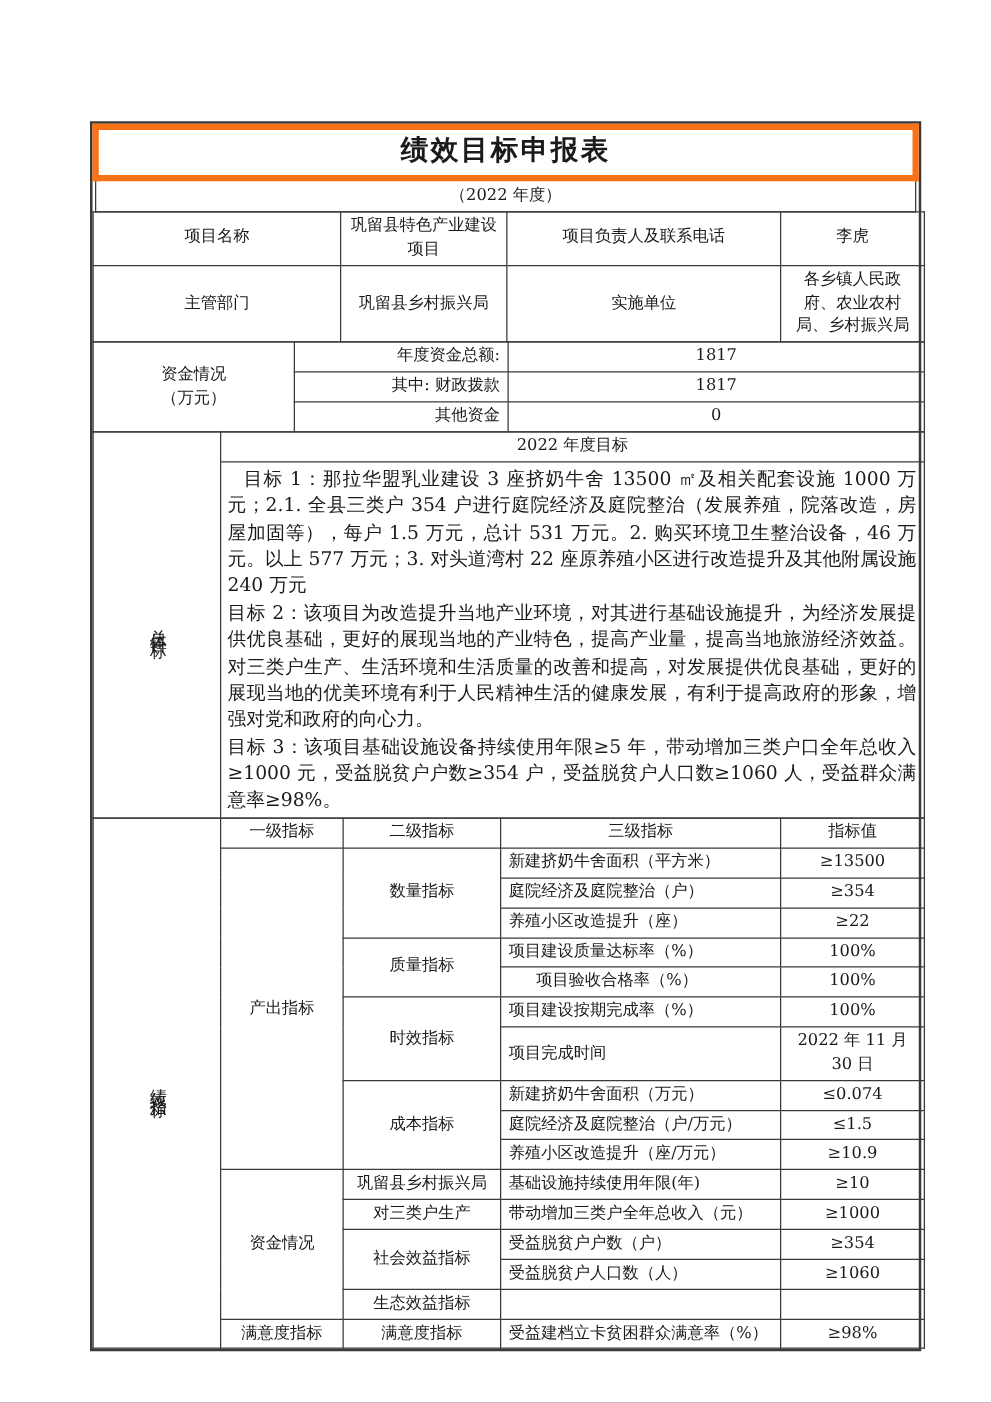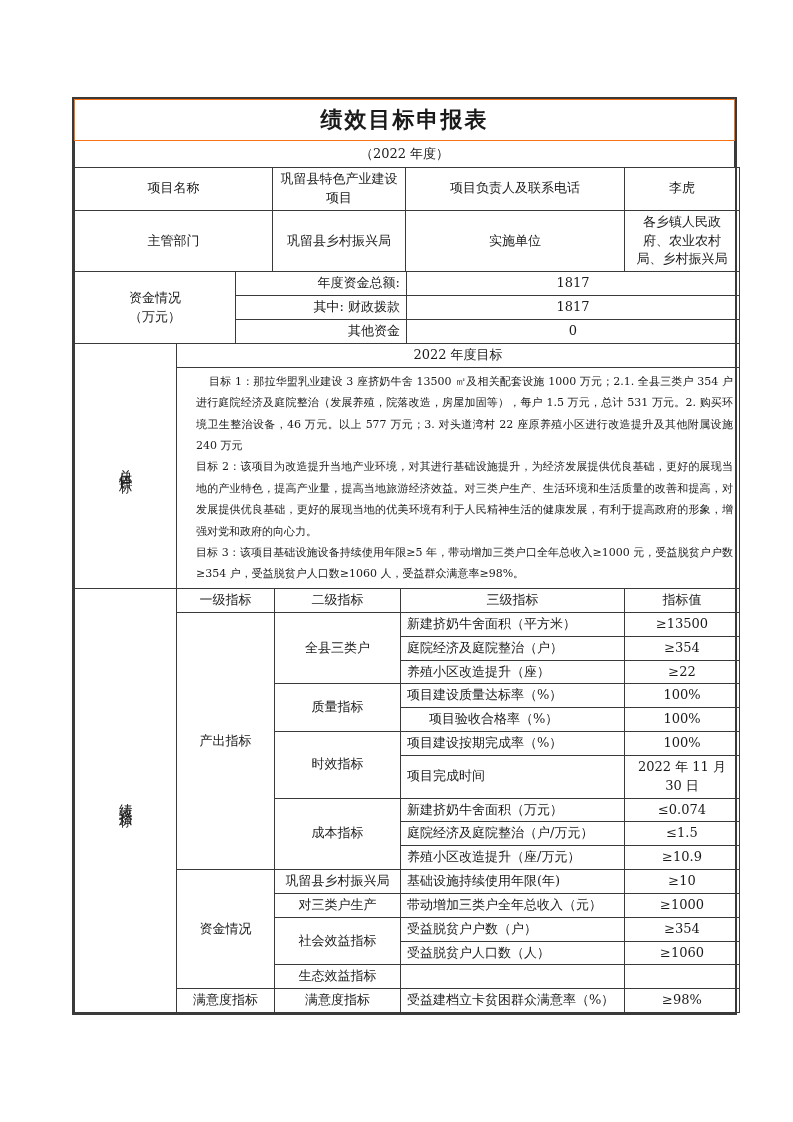--- a/index.html
+++ b/index.html
@@ -15,31 +15,31 @@
   table{border-collapse:collapse;table-layout:fixed;width:100%;}
   table + table{margin-top:-1px;}
   td{
     border:1px solid #3a3a3a;font-size:13px;line-height:1.45;
     padding:2px 6px;vertical-align:middle;box-sizing:border-box;
     overflow:hidden;
   }
   .c{text-align:center;}
   .l{text-align:left;}
   .r{text-align:right;}
-  .title-row td{border:1px solid #f97316;}
+  .title-row td{border:5px solid #f97316;font-family:Liberation Mono, monospace;}
   .doc-title{font-size:22px;font-weight:bold;text-align:center;letter-spacing:2px;height:41px;}
   .year-row{font-size:13px;text-align:center;height:27px;}
   .vtext{
     writing-mode:vertical-lr;text-orientation:upright;
     letter-spacing:4px;text-align:center;margin:0 auto;
     font-size:13.5px;
   }
   .goal-text{
-    font-size:11px;line-height:21.4px;text-align:justify;
-    padding:3px 6px 3px 19px;vertical-align:top;height:214px;
+    font-size:15px;line-height:21.4px;text-align:justify;
+    padding:3px 6px 3px 5px;vertical-align:top;height:214px;
   }
   .goal-text p{margin:0;}
   .goal-text p.indent{text-indent:13px;}
   .h24 td{height:24px;}
 </style>
 </head>
 <body>
 
 <div class="page">
   <div class="form">
@@ -143,21 +143,21 @@
             <div class="vtext">绩效指标</div>
           </td>
           <td class="c">一级指标</td>
           <td class="c">二级指标</td>
           <td class="c">三级指标</td>
           <td class="c">指标值</td>
         </tr>
 
       <tr>
             <td class="c" rowspan="10" style="height: 23px;">产出指标</td>
-            <td class="c" rowspan="3" style="height: 23px;">全县三类户</td>
+            <td class="c" rowspan="3" style="height: 23px;">数量指标</td>
             <td class="l" style="height: 23px;">新建挤奶牛舍面积（平方米）</td>
             <td class="c" style="height: 23px;">≥13500</td>
           </tr>
           <tr>
             <td class="l" style="height: 23px;">庭院经济及庭院整治（户）</td>
             <td class="c" style="height: 23px;">≥354</td>
           </tr>
           <tr>
             <td class="l" style="height: 23px;">养殖小区改造提升（座）</td>
             <td class="c" style="height: 23px;">≥22</td>

